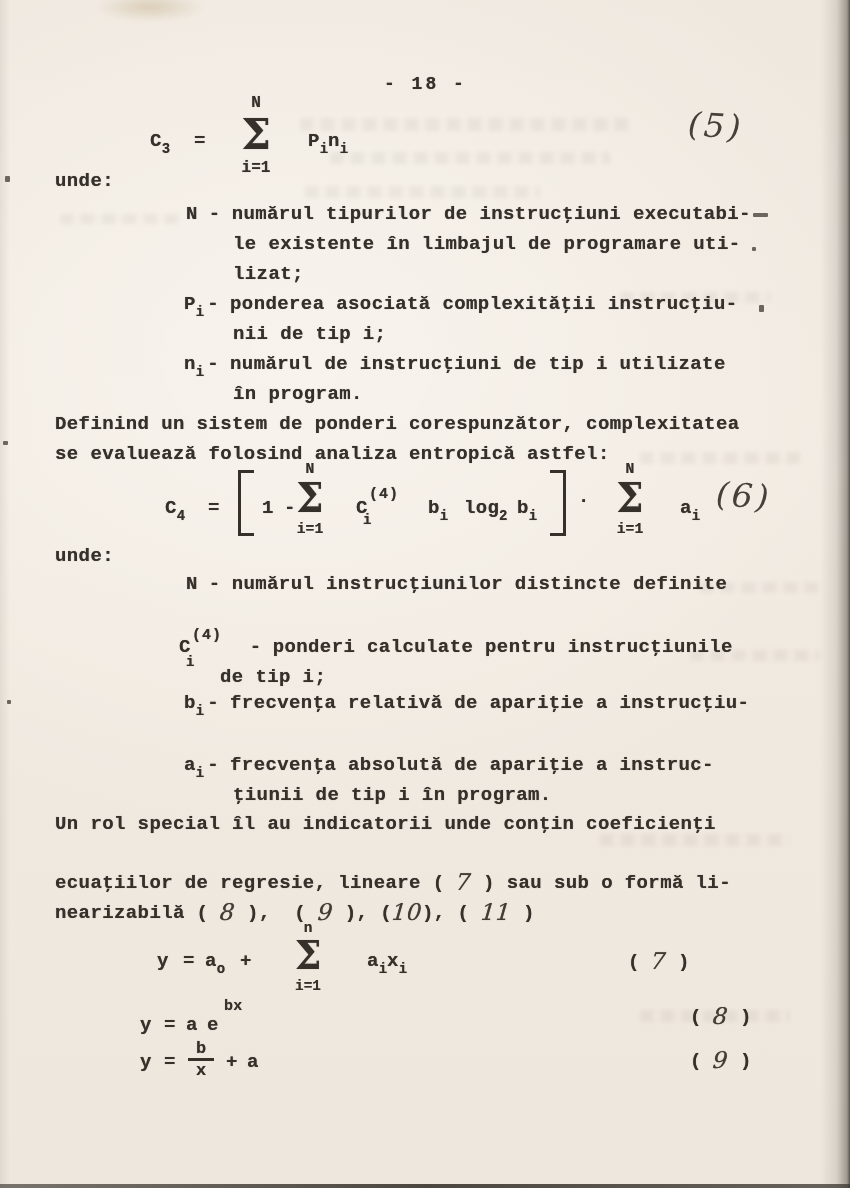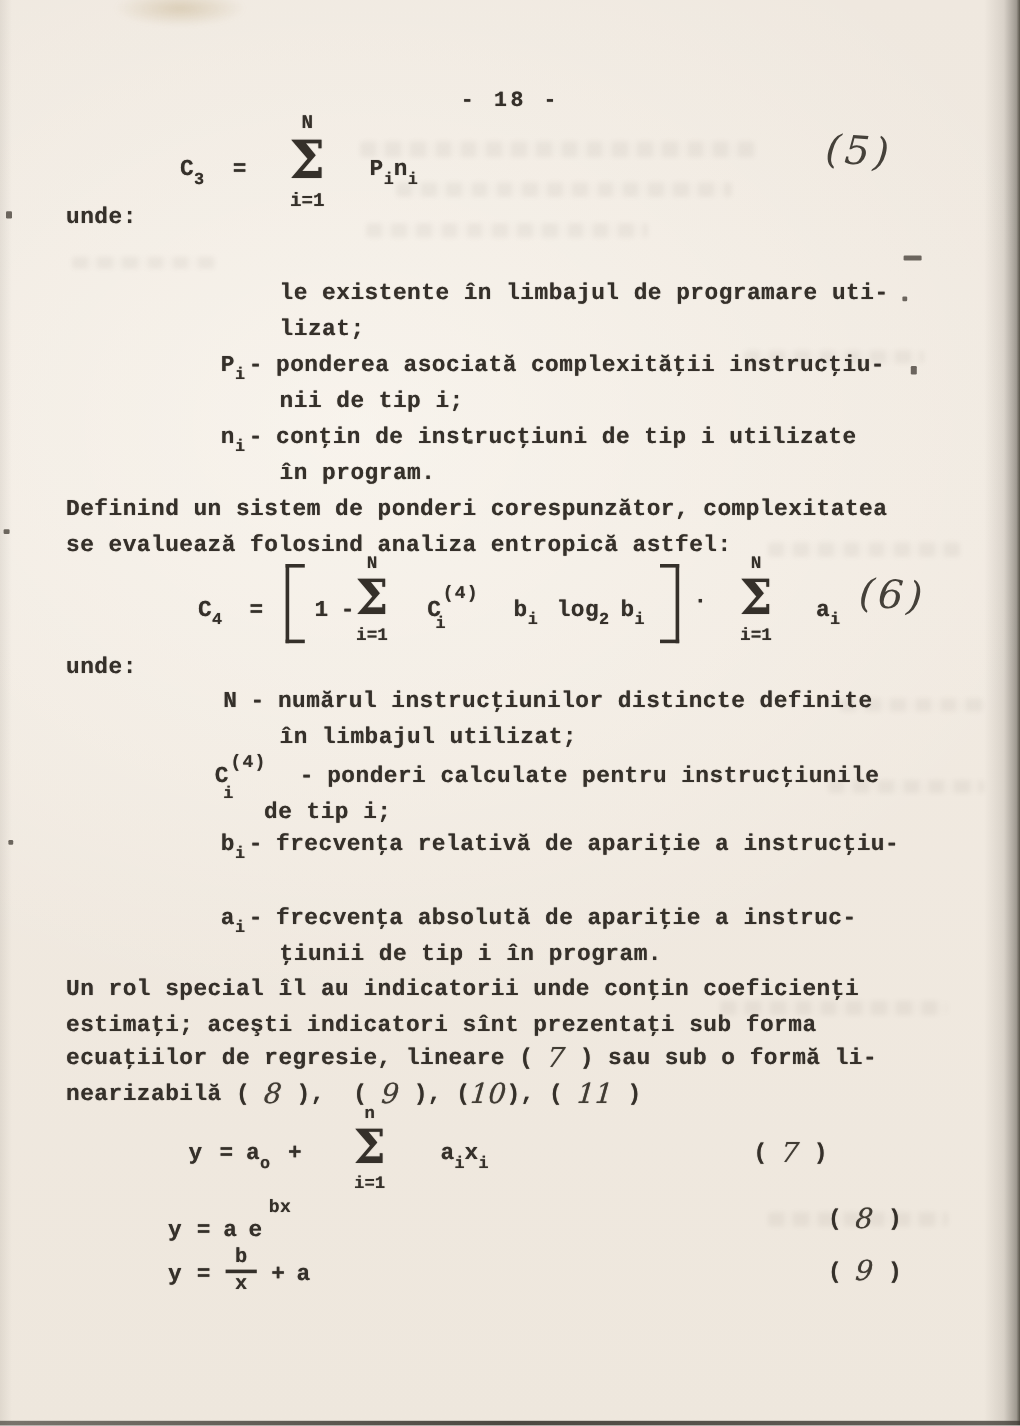--- a/index.html
+++ b/index.html
@@ -95,27 +95,28 @@
       <span class="sum-upper">N</span>
       <span class="sum-sigma">Σ</span>
       <span class="sum-lower">i=1</span>
     </div>
     <span class="ftok" style="left:308px;top:130px;"><span>P</span><span class="sb">i</span><span>n</span><span class="sb">i</span></span>
     <span class="hwtag" style="left:688px;top:106px;">(5)</span>
   </div>
 
   <div class="tline" style="left:55px;top:170px;">unde:</div>
 
+  <div class="tline" style="left:186px;top:203px;"><span>N</span><span class="sep-wide">-</span><span>numărul tipurilor de instrucţiuni executabi-</span></div>
   <div class="tline" style="left:233px;top:233px;">le existente în limbajul de programare uti-</div>
   <div class="tline" style="left:233px;top:263px;text-align:center;">lizat;</div>
 
   <div class="tline" style="left:184px;top:293px;"><span>P</span><span class="sb">i</span><span class="sep-tight">-</span><span>ponderea asociată complexităţii instrucţiu-</span></div>
   <div class="tline" style="left:233px;top:323px;">nii de tip i;</div>
 
-  <div class="tline" style="left:184px;top:353px;"><span>n</span><span class="sb">i</span><span class="sep-tight">-</span><span>conţin de instrucţiuni de tip i utilizate</span></div>
+  <div class="tline" style="left:184px;top:353px;"><span>n</span><span class="sb">i</span><span class="sep-tight">-</span><span>numărul de instrucţiuni de tip i utilizate</span></div>
   <div class="tline" style="left:233px;top:383px;">în program.</div>
 
   <div class="tline" style="left:55px;top:443px;">se evaluează folosind analiza entropică astfel:</div>
   <div class="tline" style="left:55px;top:413px;">Definind un sistem de ponderi corespunzător, complexitatea</div>
 
   <div>
     <span class="ftok" style="left:165px;top:497px;"><span>C</span><span class="sb">4</span></span>
     <span class="ftok" style="left:208px;top:497px;">=</span>
     <div class="brk brk-l" style="left:238px;top:470px;"></div>
     <span class="ftok" style="left:262px;top:497px;">1</span>
@@ -136,32 +137,30 @@
       <span class="sum-sigma">Σ</span>
       <span class="sum-lower">i=1</span>
     </div>
     <span class="ftok" style="left:680px;top:497px;"><span>a</span><span class="sb">i</span></span>
     <span class="hwtag" style="left:716px;top:476px;">(6)</span>
   </div>
 
   <div class="tline" style="left:55px;top:545px;">unde:</div>
 
   <div class="tline" style="left:186px;top:573px;"><span>N</span><span class="sep-wide">-</span><span>numărul instrucţiunilor distincte definite</span></div>
-  <div class="tline" style="left:233px;top:603px;">în limbajul utilizat;</div>
 
   <div class="tline" style="left:179px;top:636px;"><span class="cwrap"><span>C</span><span class="cw-sup">(4)</span><span class="cw-sub">i</span></span><span class="sep-wide">-</span><span>ponderi calculate pentru instrucţiunile</span></div>
   <div class="tline" style="left:220px;top:666px;">de tip i;</div>
 
   <div class="tline" style="left:184px;top:692px;"><span>b</span><span class="sb">i</span><span class="sep-tight">-</span><span>frecvenţa relativă de apariţie a instrucţiu-</span></div>
 
   <div class="tline" style="left:184px;top:754px;"><span>a</span><span class="sb">i</span><span class="sep-tight">-</span><span>frecvenţa absolută de apariţie a instruc-</span></div>
   <div class="tline" style="left:233px;top:784px;">ţiunii de tip i în program.</div>
 
   <div class="tline" style="left:55px;top:813px;">Un rol special îl au indicatorii unde conţin coeficienţi</div>
-  <div class="tline" style="left:55px;top:843px;">estimaţi; aceşti indicatori sînt prezentaţi sub forma</div>
   <div class="tline" style="left:55px;top:871px;"><span>ecuaţiilor de regresie, lineare ( </span><span class="hwnum">7</span><span> ) sau sub o formă li-</span></div>
   <div class="tline" style="left:55px;top:901px;"><span>nearizabilă ( </span><span class="hwnum">8</span><span> ),  ( </span><span class="hwnum">9</span><span> ), (</span><span class="hwnum">10</span><span>), ( </span><span class="hwnum">11</span><span> )</span></div>
 
   <div>
     <span class="ftok" style="left:157px;top:950px;">y</span>
     <span class="ftok" style="left:183px;top:950px;">=</span>
     <span class="ftok" style="left:205px;top:950px;"><span>a</span><span class="sb">o</span></span>
     <span class="ftok" style="left:240px;top:950px;">+</span>
     <div class="sumblock" style="left:276px;top:916px;transform:scale(0.9);">
       <span class="sum-upper">n</span>

